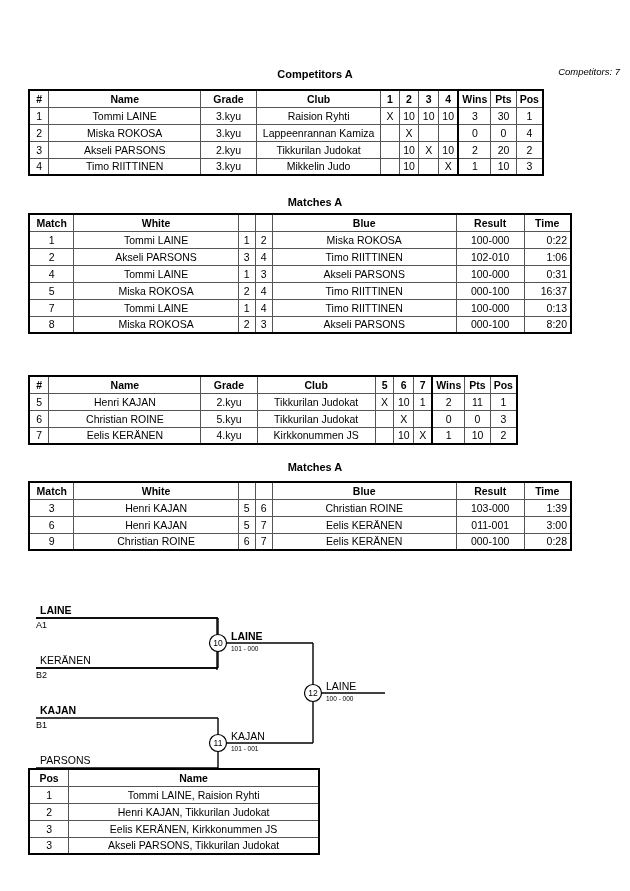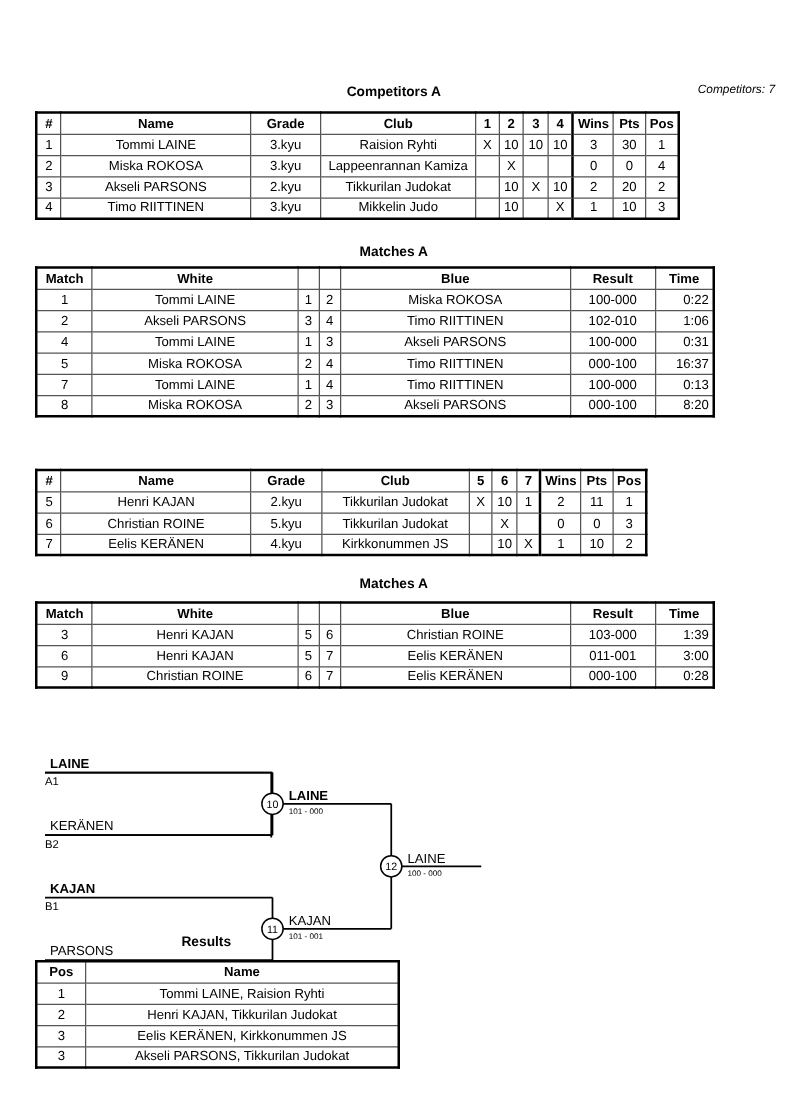--- a/index.html
+++ b/index.html
@@ -401,21 +401,20 @@
       <text class="bk-name" x="231" y="143">KAJAN</text>
       <text class="bk-score" x="231" y="154">101 - 001</text>
 
       <circle cx="313" cy="96" r="8.5" fill="#fff" stroke="#000" stroke-width="1.2"></circle>
       <text class="bk-num" x="313" y="99">12</text>
       <text class="bk-name" x="326" y="93">LAINE</text>
       <text class="bk-score" x="326" y="104">100 - 000</text>
     </svg>
   </div>
 
-  <div class="caption" style="top:748px; left:0; width:330px;">Results</div>
   <table class="grid" id="tbl-results" style="top:768px; left:28px; width:292px;">
     <colgroup>
         <col style="width:40px">
         <col style="width:252px">
       </colgroup>
     <thead>
         <tr>
           <th class="c">Pos</th>
           <th class="c">Name</th>
         </tr>

